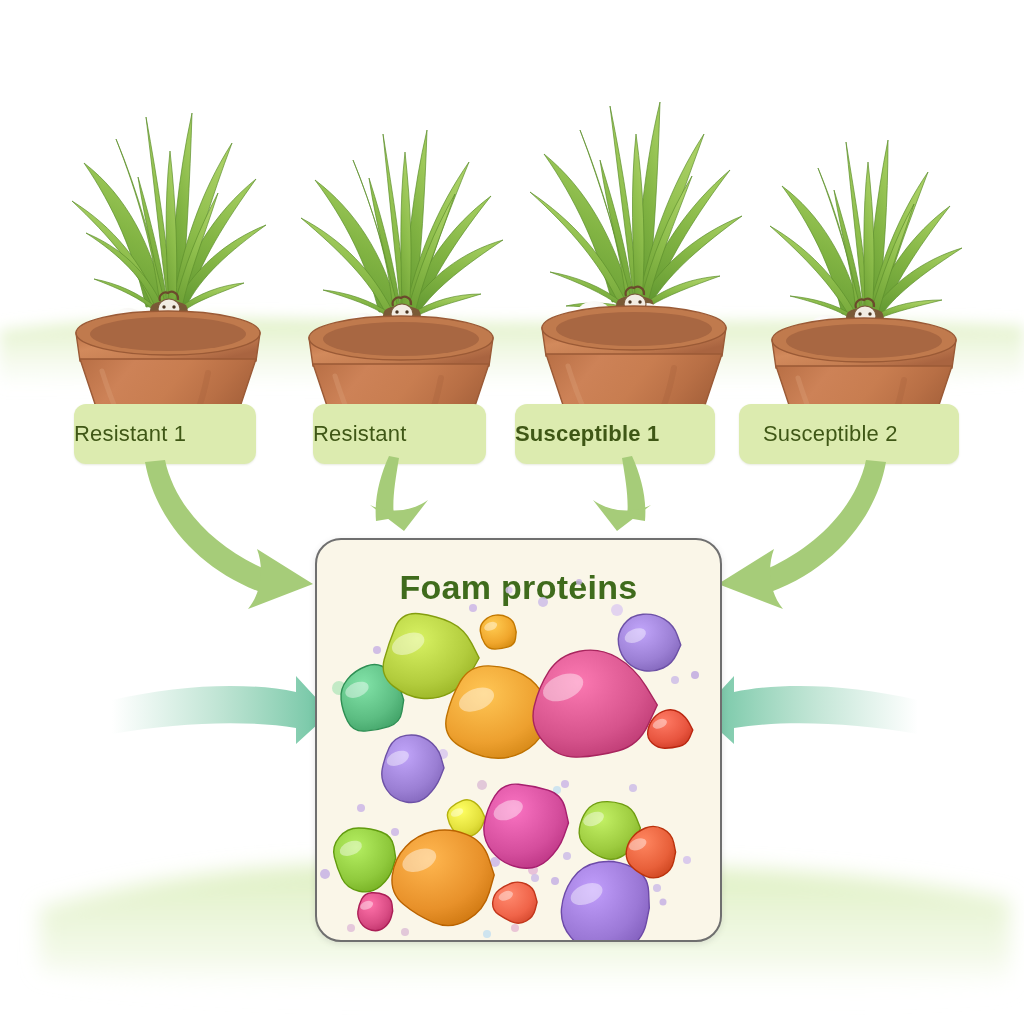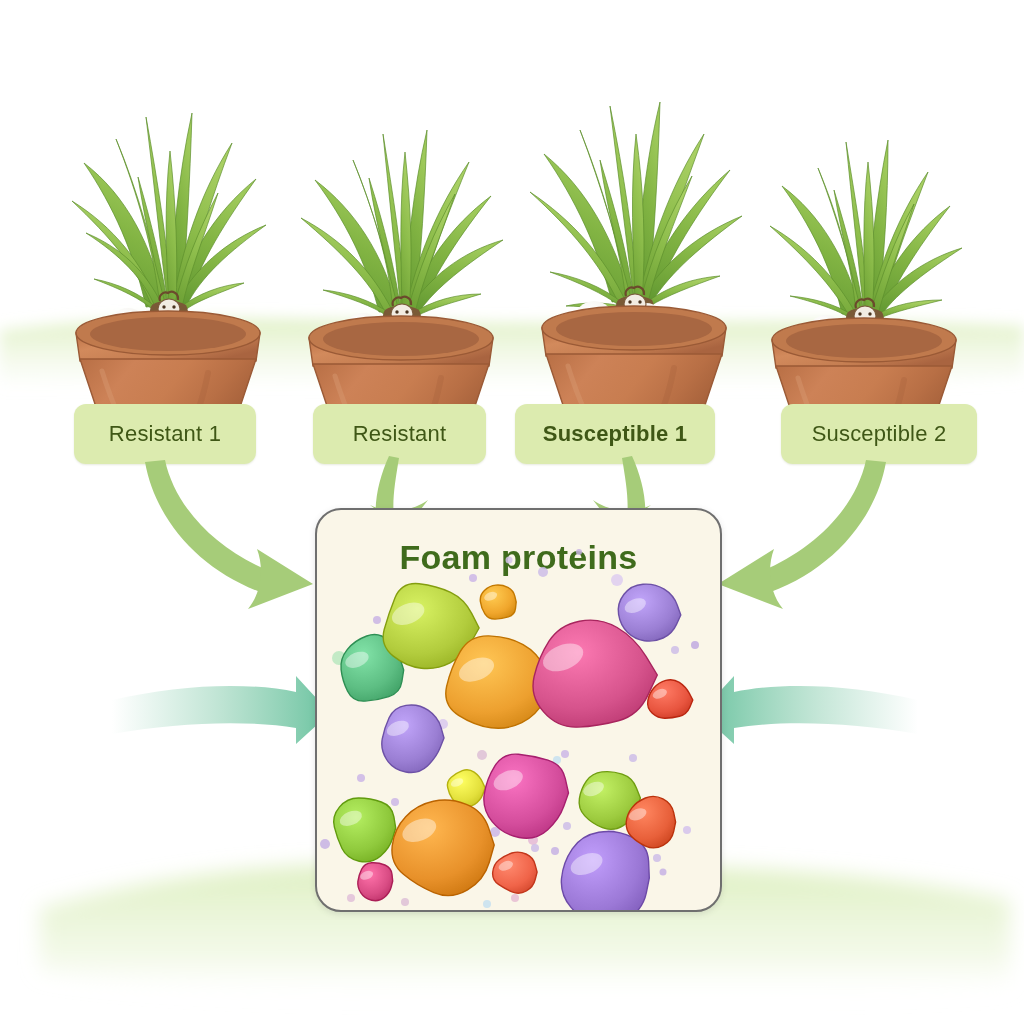--- a/index.html
+++ b/index.html
@@ -19,30 +19,30 @@
 
   
   .label-badge{
     position:absolute;
     height:60px;
     border-radius:12px;
     background:#dcebaf;
     color:#3f5716;
     font-size:22px;
     font-weight:400;
-    display:flex;align-items:center;justify-content:center;
+    display:flex;align-items:center;justify-content:flex-start;
     letter-spacing:0.2px;
     box-shadow:0 1px 2px rgba(120,140,80,0.18);
     white-space:nowrap;
   }
 
   
   #panel{
     position:absolute;
-    left:315px;top:508px;
+    left:315px;top:538px;
     width:403px;height:400px;
     background:#faf6e8;
     border:2px solid #6f6f6f;
     border-radius:26px;
     box-shadow:0 2px 6px rgba(90,90,90,0.16);
     overflow:hidden;
   }
   #panel-title{
     position:absolute;
     left:0;right:0;top:28px;
@@ -322,21 +322,21 @@
 
   <div class="label-badge" style="left:74px;top:404px;width:182px;">
     <span>Resistant 1</span>
   </div>
   <div class="label-badge" style="left:313px;top:404px;width:173px;">
     <span>Resistant</span>
   </div>
   <div class="label-badge" style="left:515px;top:404px;width:200px;font-weight:bold;">
     <span>Susceptible 1</span>
   </div>
-  <div class="label-badge" style="left:781px;top:404px;width:196px;">
+  <div class="label-badge" style="left:739px;top:404px;width:196px;padding-left:24px;">
     <span>Susceptible 2</span>
   </div>
 
   <svg class="layer" viewBox="0 0 1024 1024">
     <defs>
       <linearGradient id="sideArrowL" x1="0" y1="0" x2="1" y2="0">
         <stop offset="0%" stop-color="#7fc9a8" stop-opacity="0"></stop>
         <stop offset="45%" stop-color="#7fc9a8" stop-opacity="0.45"></stop>
         <stop offset="100%" stop-color="#63c09b" stop-opacity="0.95"></stop>
       </linearGradient>

